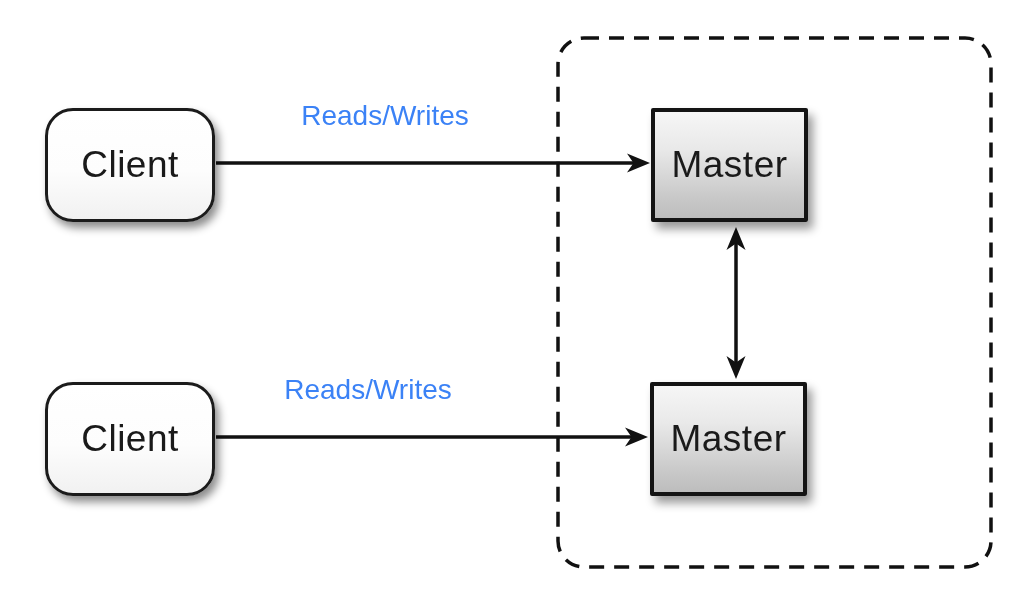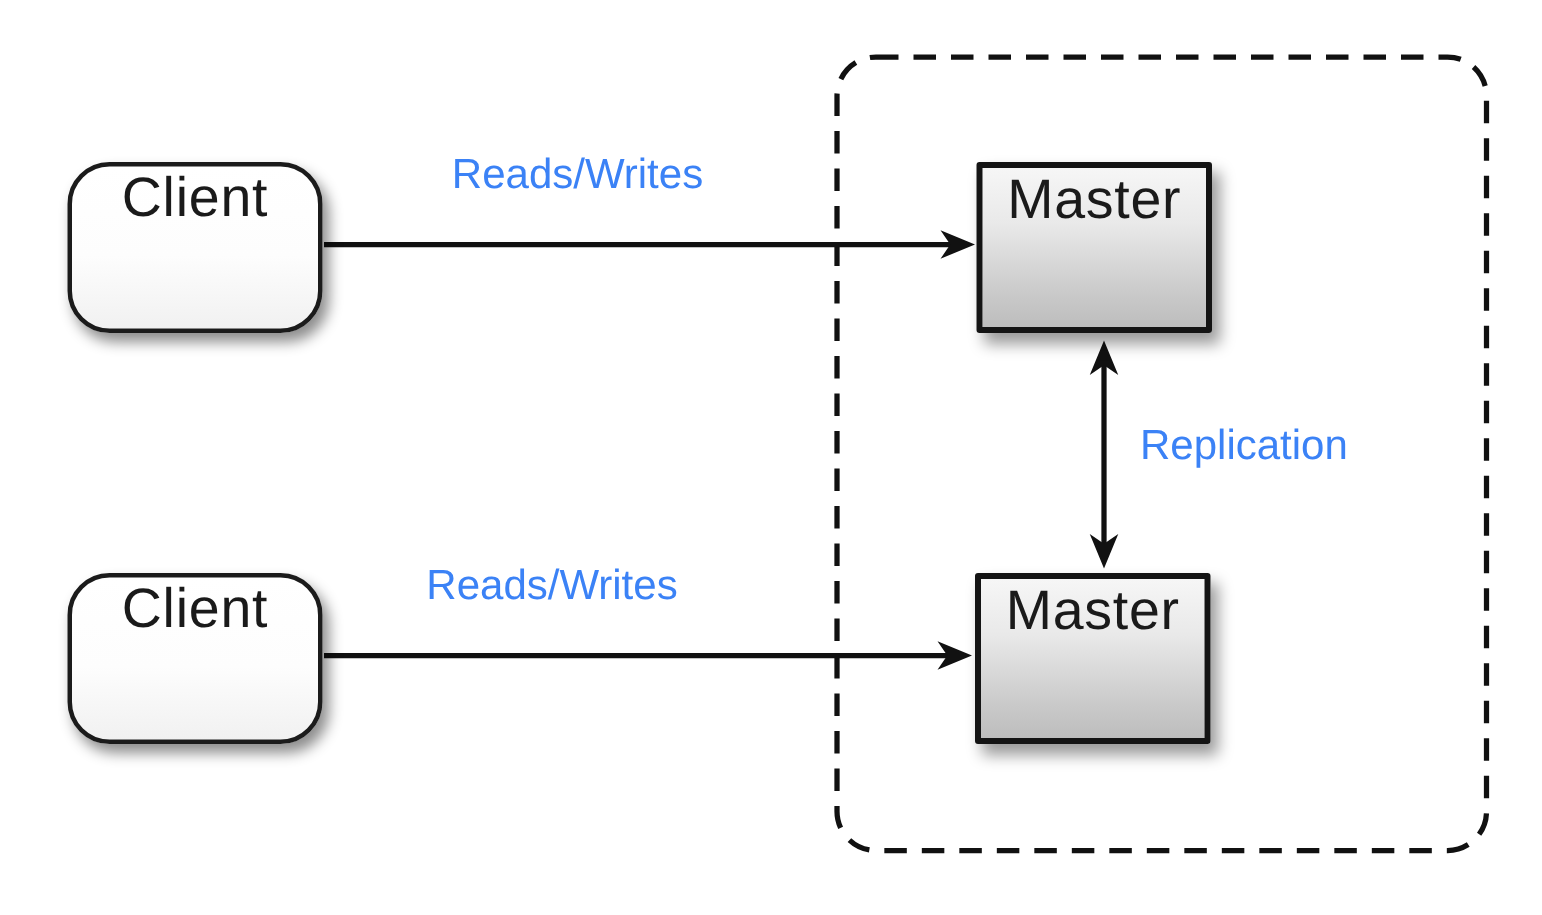--- a/index.html
+++ b/index.html
@@ -18,20 +18,21 @@
   .overlay {
     position: absolute;
     left: 0;
     top: 0;
     width: 1028px;
     height: 610px;
   }
   .node {
     position: absolute;
     display: flex;
+    align-items: center;
     justify-content: center;
     box-sizing: border-box;
     font-size: 37px;
     color: #1a1a1a;
     letter-spacing: 0.5px;
   }
   .client {
     width: 170px;
     height: 114px;
     border: 3px solid #1b1b1b;
@@ -97,15 +98,14 @@
   </div>
 
   <div class="node master" style="left:650px; top:382px;">
     <span>Master</span>
   </div>
 
   <div class="edge-label centered" style="left:235px; top:100px;">Reads/Writes</div>
 
   <div class="edge-label centered" style="left:218px; top:374px;">Reads/Writes</div>
 
-  <div class="edge-label" style="left:760px; top:281px;">Replication</div>
 
 </div>
 
 </body></html>

